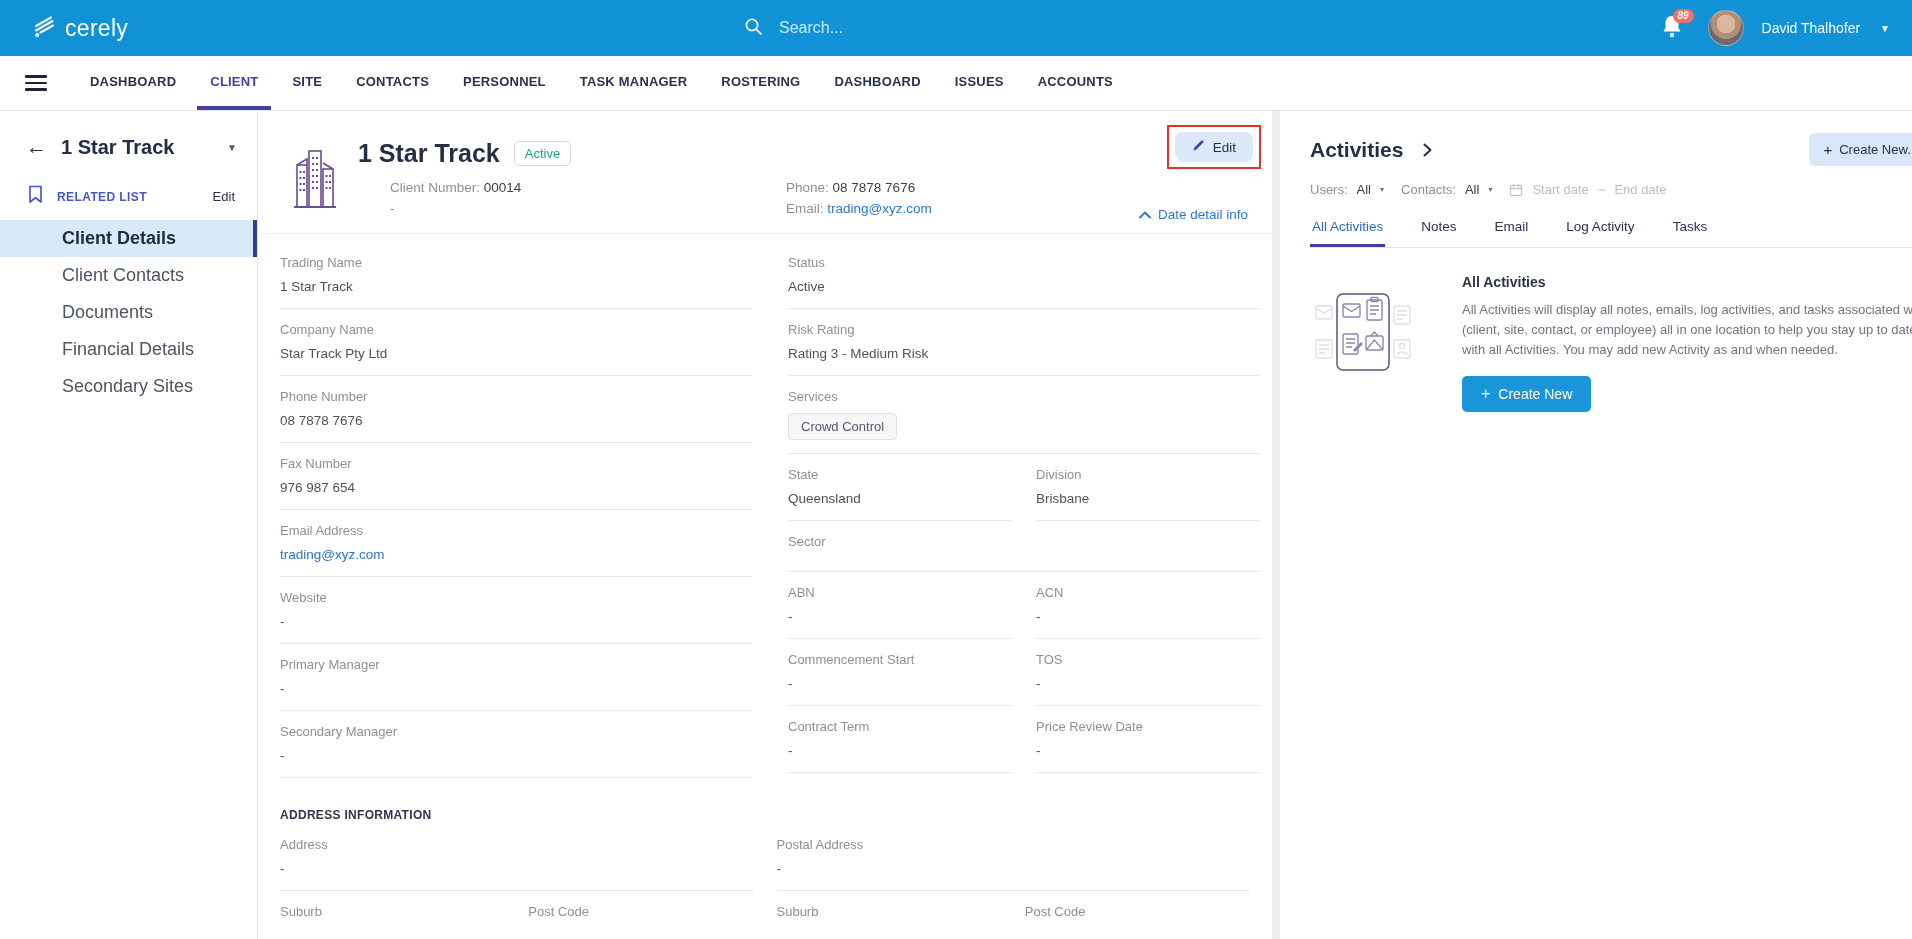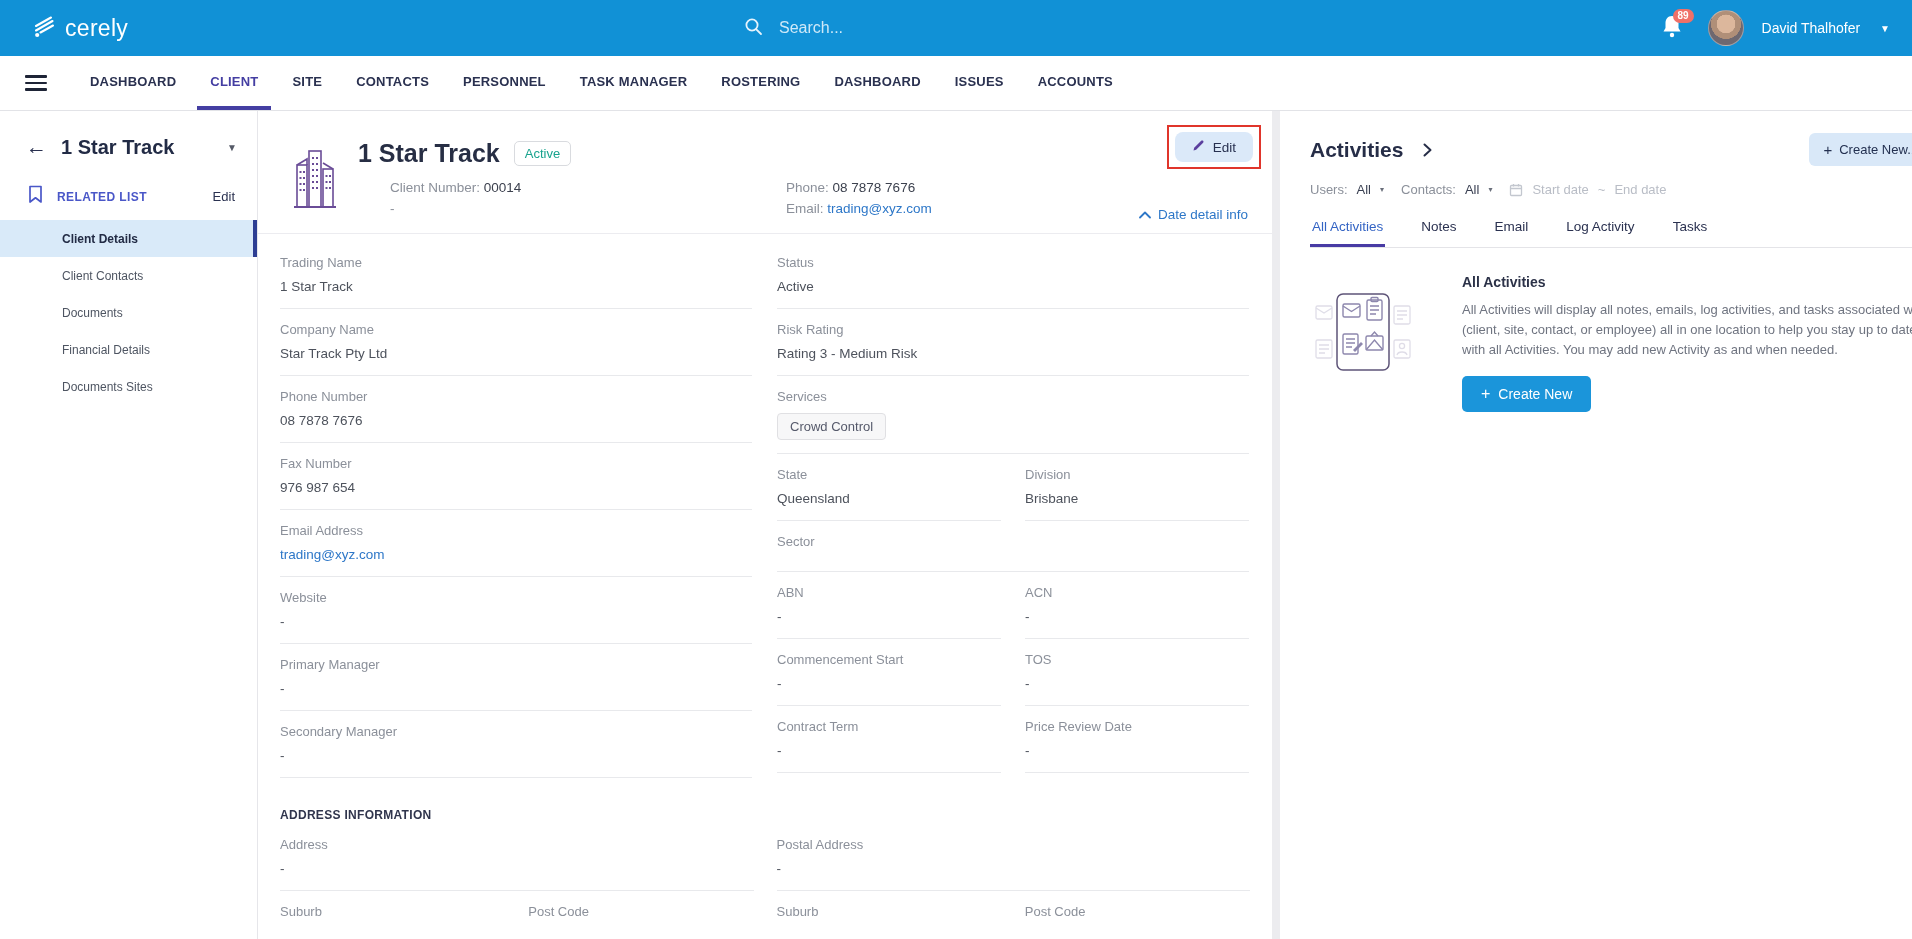--- a/index.html
+++ b/index.html
@@ -8,21 +8,21 @@
 
   
   .topbar { height:56px; background:#1191d6; display:flex; align-items:center; position:relative; color:#fff; }
   .brand { display:flex; align-items:center; gap:8px; margin-left:30px; }
   .brand-text { font-size:23px; font-weight:400; letter-spacing:.3px; color:#fff; }
   .searchbox { position:absolute; left:744px; top:0; height:56px; display:flex; align-items:center; gap:16px; }
   .searchbox input { background:transparent; border:none; outline:none; color:#eaf5fd; font-size:16px; width:300px;
     font-family:"Liberation Sans", sans-serif; }
   .searchbox input::placeholder { color:#cfe9f8; opacity:1; }
   .top-right { position:absolute; right:22px; top:0; height:56px; display:flex; align-items:center; gap:18px; }
-  .bell-wrap { position:relative; width:30px; height:30px; cursor:pointer; }
+  .bell-wrap { position:relative; width:30px; height:30px; cursor:pointer;font-style:italic; }
   .badge { position:absolute; top:-4px; left:13px; background:#f07068; color:#fff; font-size:10px; font-weight:700;
     border-radius:9px; padding:2px 5px; line-height:1; }
   .avatar { width:36px; height:36px; border-radius:50%;
     background:radial-gradient(circle at 50% 38%, #dcb79c 0 34%, #b08f78 35% 55%, #6e6870 56% 100%);
     border:1px solid rgba(255,255,255,.35); }
   .username { font-size:14px; color:#fff; }
   .caret { font-size:10px; color:#fff; margin-left:2px; }
 
   
   .navbar { height:55px; background:#fff; display:flex; align-items:stretch; border-bottom:1px solid #e2e3e7; }
@@ -39,21 +39,21 @@
   
   .sidebar { width:258px; background:#fff; border-right:1px solid #e6e6ea; flex:none; }
   .side-head { display:flex; align-items:center; padding:24px 20px 0 26px; }
   .back-arrow { font-size:21px; color:#2a3150; cursor:pointer; }
   .side-title { font-size:20px; font-weight:700; color:#222b45; margin-left:14px; flex:1; }
   .side-caret { font-size:10px; color:#555a67; cursor:pointer; }
   .side-sub { display:flex; align-items:center; padding:26px 22px 10px 28px; }
   .side-section { font-size:12px; font-weight:700; color:#4a57c8; letter-spacing:.4px; margin-left:14px; flex:1; }
   .side-edit { font-size:13px; color:#2a3150; cursor:pointer; }
   .side-list { margin-top:2px; }
-  .side-item { height:37px; display:flex; align-items:center; padding-left:62px; font-size:12px; color:#4e5562;
+  .side-item { height:37px; display:flex; align-items:center; padding-left:62px; font-size:18px; color:#4e5562;
     cursor:pointer; border-right:4px solid transparent; }
   .side-item.active { background:#d9eaf9; color:#222b45; font-weight:700; border-right-color:#2d3e93; }
 
   
   .main { width:1014px; background:#fff; flex:none; margin-right:8px; position:relative; overflow:hidden; }
   .card-head { position:relative; padding:28px 22px 0 36px; height:123px; border-bottom:1px solid #ececf0; }
   .head-flex { display:flex; }
   .bldg { flex:none; margin-top:4px; }
   .head-info { margin-left:22px; }
   .title-row { display:flex; align-items:center; gap:14px; }
@@ -63,21 +63,21 @@
   .meta-col1 { width:396px; }
   .meta-line { font-size:13.5px; color:#8b909a; margin-bottom:6px;margin-left:32px; }
   .meta-line b { color:#3c414e; font-weight:400; }
   .meta-line .mail { color:#2d77c8; cursor:pointer; }
   .edit-annot { position:absolute; top:14px; right:11px; border:2px solid #e0352b; padding:5px 6px; }
   .edit-btn { background:#dbe9f9; border:none; border-radius:8px; padding:7px 17px; font-size:13.5px; color:#273050;
     display:flex; align-items:center; gap:8px; cursor:pointer; font-family:"Liberation Sans",sans-serif; }
   .hide-detail { position:absolute; right:24px; top:96px; font-size:13.5px; color:#2d77c8; display:flex; align-items:center;
     gap:7px; cursor:pointer; }
 
-  .details { padding:8px 22px 0 22px; display:grid; grid-template-columns:472px 472px; column-gap:25px; }
+  .details { padding:8px 22px 0 22px; display:grid; grid-template-columns:472px 472px; column-gap:36px; }
   .field { padding:13px 0 13px; border-bottom:1px solid #e8e9ec; }
   .f-label { font-size:13px; color:#8b909a; margin-bottom:9px; }
   .f-value { font-size:13.5px; color:#4d525c; min-height:16px; }
   .f-value.link { color:#2d77c8; cursor:pointer; }
   .chip { display:inline-block; font-size:13px; color:#55596a; background:#f7f7f8; border:1px solid #e0e0e3;
     border-radius:4px; padding:5px 12px; }
   .pair { display:grid; grid-template-columns:224px 224px; column-gap:24px; }
 
   .addr-title { font-size:12px; font-weight:700; color:#30354d; letter-spacing:.3px; padding:30px 22px 2px 22px; }
   .addr-grid { padding:0 22px; display:grid; grid-template-columns:repeat(4, 1fr); column-gap:23px; }
@@ -188,21 +188,21 @@
       <div class="side-item">
           <span>Client Contacts</span>
         </div>
       <div class="side-item">
           <span>Documents</span>
         </div>
       <div class="side-item">
           <span>Financial Details</span>
         </div>
       <div class="side-item">
-          <span>Documents Sites</span>
+          <span>Secondary Sites</span>
         </div>
     </div>
   </div>
 
   <div class="main">
     <div class="card-head">
       <div class="head-flex">
         <span class="bldg">
           <svg width="42" height="68" viewBox="0 0 42 68" fill="none" stroke="#6a4c97" stroke-width="1.6">
             <rect x="3" y="22" width="10" height="42"></rect>

